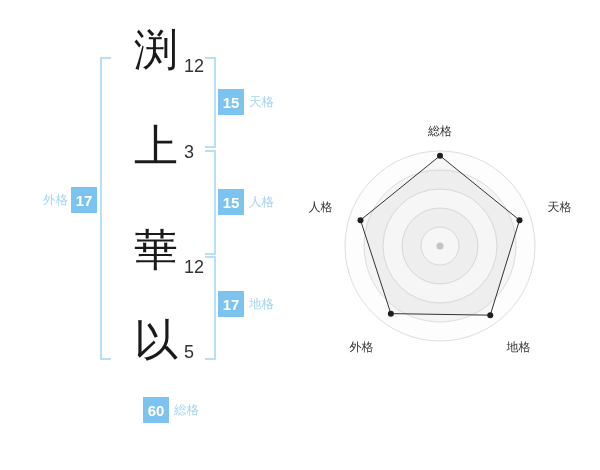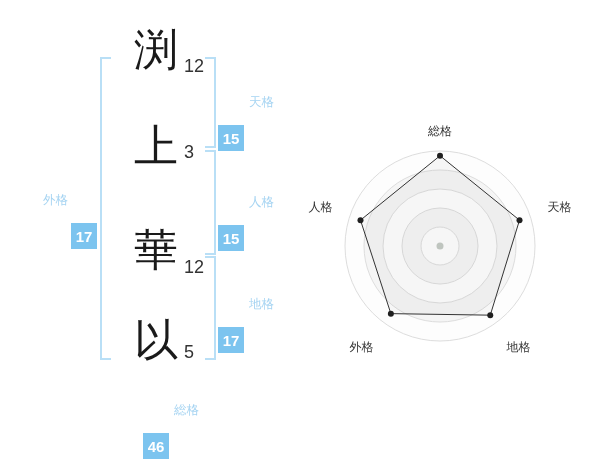--- a/index.html
+++ b/index.html
@@ -29,21 +29,21 @@
     left:205px;
     border-right:2px solid #b9dff6;
     border-top:2px solid #b9dff6;
     border-bottom:2px solid #b9dff6;
   }
 
   .badge{
     position:absolute;width:26px;height:26px;
     background:#7cc4ef;color:#ffffff;
     font-size:15px;font-weight:bold;
-    display:flex;align-items:center;justify-content:center;margin-top:36px;
+    display:flex;align-items:center;justify-content:center;
   }
   .score-label{
     position:absolute;height:26px;line-height:26px;
     font-size:12.5px;color:#a6d4f2;white-space:nowrap;
   }
 
   svg.radar{position:absolute;left:300px;top:108px;}
   svg.radar text{font-family:"Liberation Sans","DejaVu Sans",sans-serif;}
 </style>
 </head>
@@ -71,21 +71,21 @@
 
   <div class="badge" style="left:218px;top:89px">15</div>
   <div class="score-label" style="left:249px;top:89px">天格</div>
 
   <div class="badge" style="left:218px;top:189px">15</div>
   <div class="score-label" style="left:249px;top:189px">人格</div>
 
   <div class="badge" style="left:218px;top:291px">17</div>
   <div class="score-label" style="left:249px;top:291px">地格</div>
 
-  <div class="badge" style="left:143px;top:397px">46</div>
+  <div class="badge" style="left:143px;top:397px">60</div>
   <div class="score-label" style="left:174px;top:397px">総格</div>
 
   <svg class="radar" width="280" height="262" viewBox="0 0 280 262">
       <circle cx="140" cy="138" r="95" fill="#fdfdfd" stroke="#dddddd" stroke-width="1"></circle>
       <circle cx="140" cy="138" r="76" fill="#f5f5f5" stroke="#dddddd" stroke-width="1"></circle>
       <circle cx="140" cy="138" r="57" fill="#fdfdfd" stroke="#dddddd" stroke-width="1"></circle>
       <circle cx="140" cy="138" r="38" fill="#f5f5f5" stroke="#dddddd" stroke-width="1"></circle>
       <circle cx="140" cy="138" r="19" fill="#fdfdfd" stroke="#dddddd" stroke-width="1"></circle>
       <polygon points="140,47.75 219.5083247622748,112.1661792702544 190.25563907100644,207.170953019058 90.86115290834925,205.6338207297456 60.491675237725175,112.16617927025437" fill="rgba(120,120,120,0.05)" stroke="#333333" stroke-width="1"></polygon>
       <circle cx="140" cy="47.75" r="3" fill="#1f1f1f"></circle>

